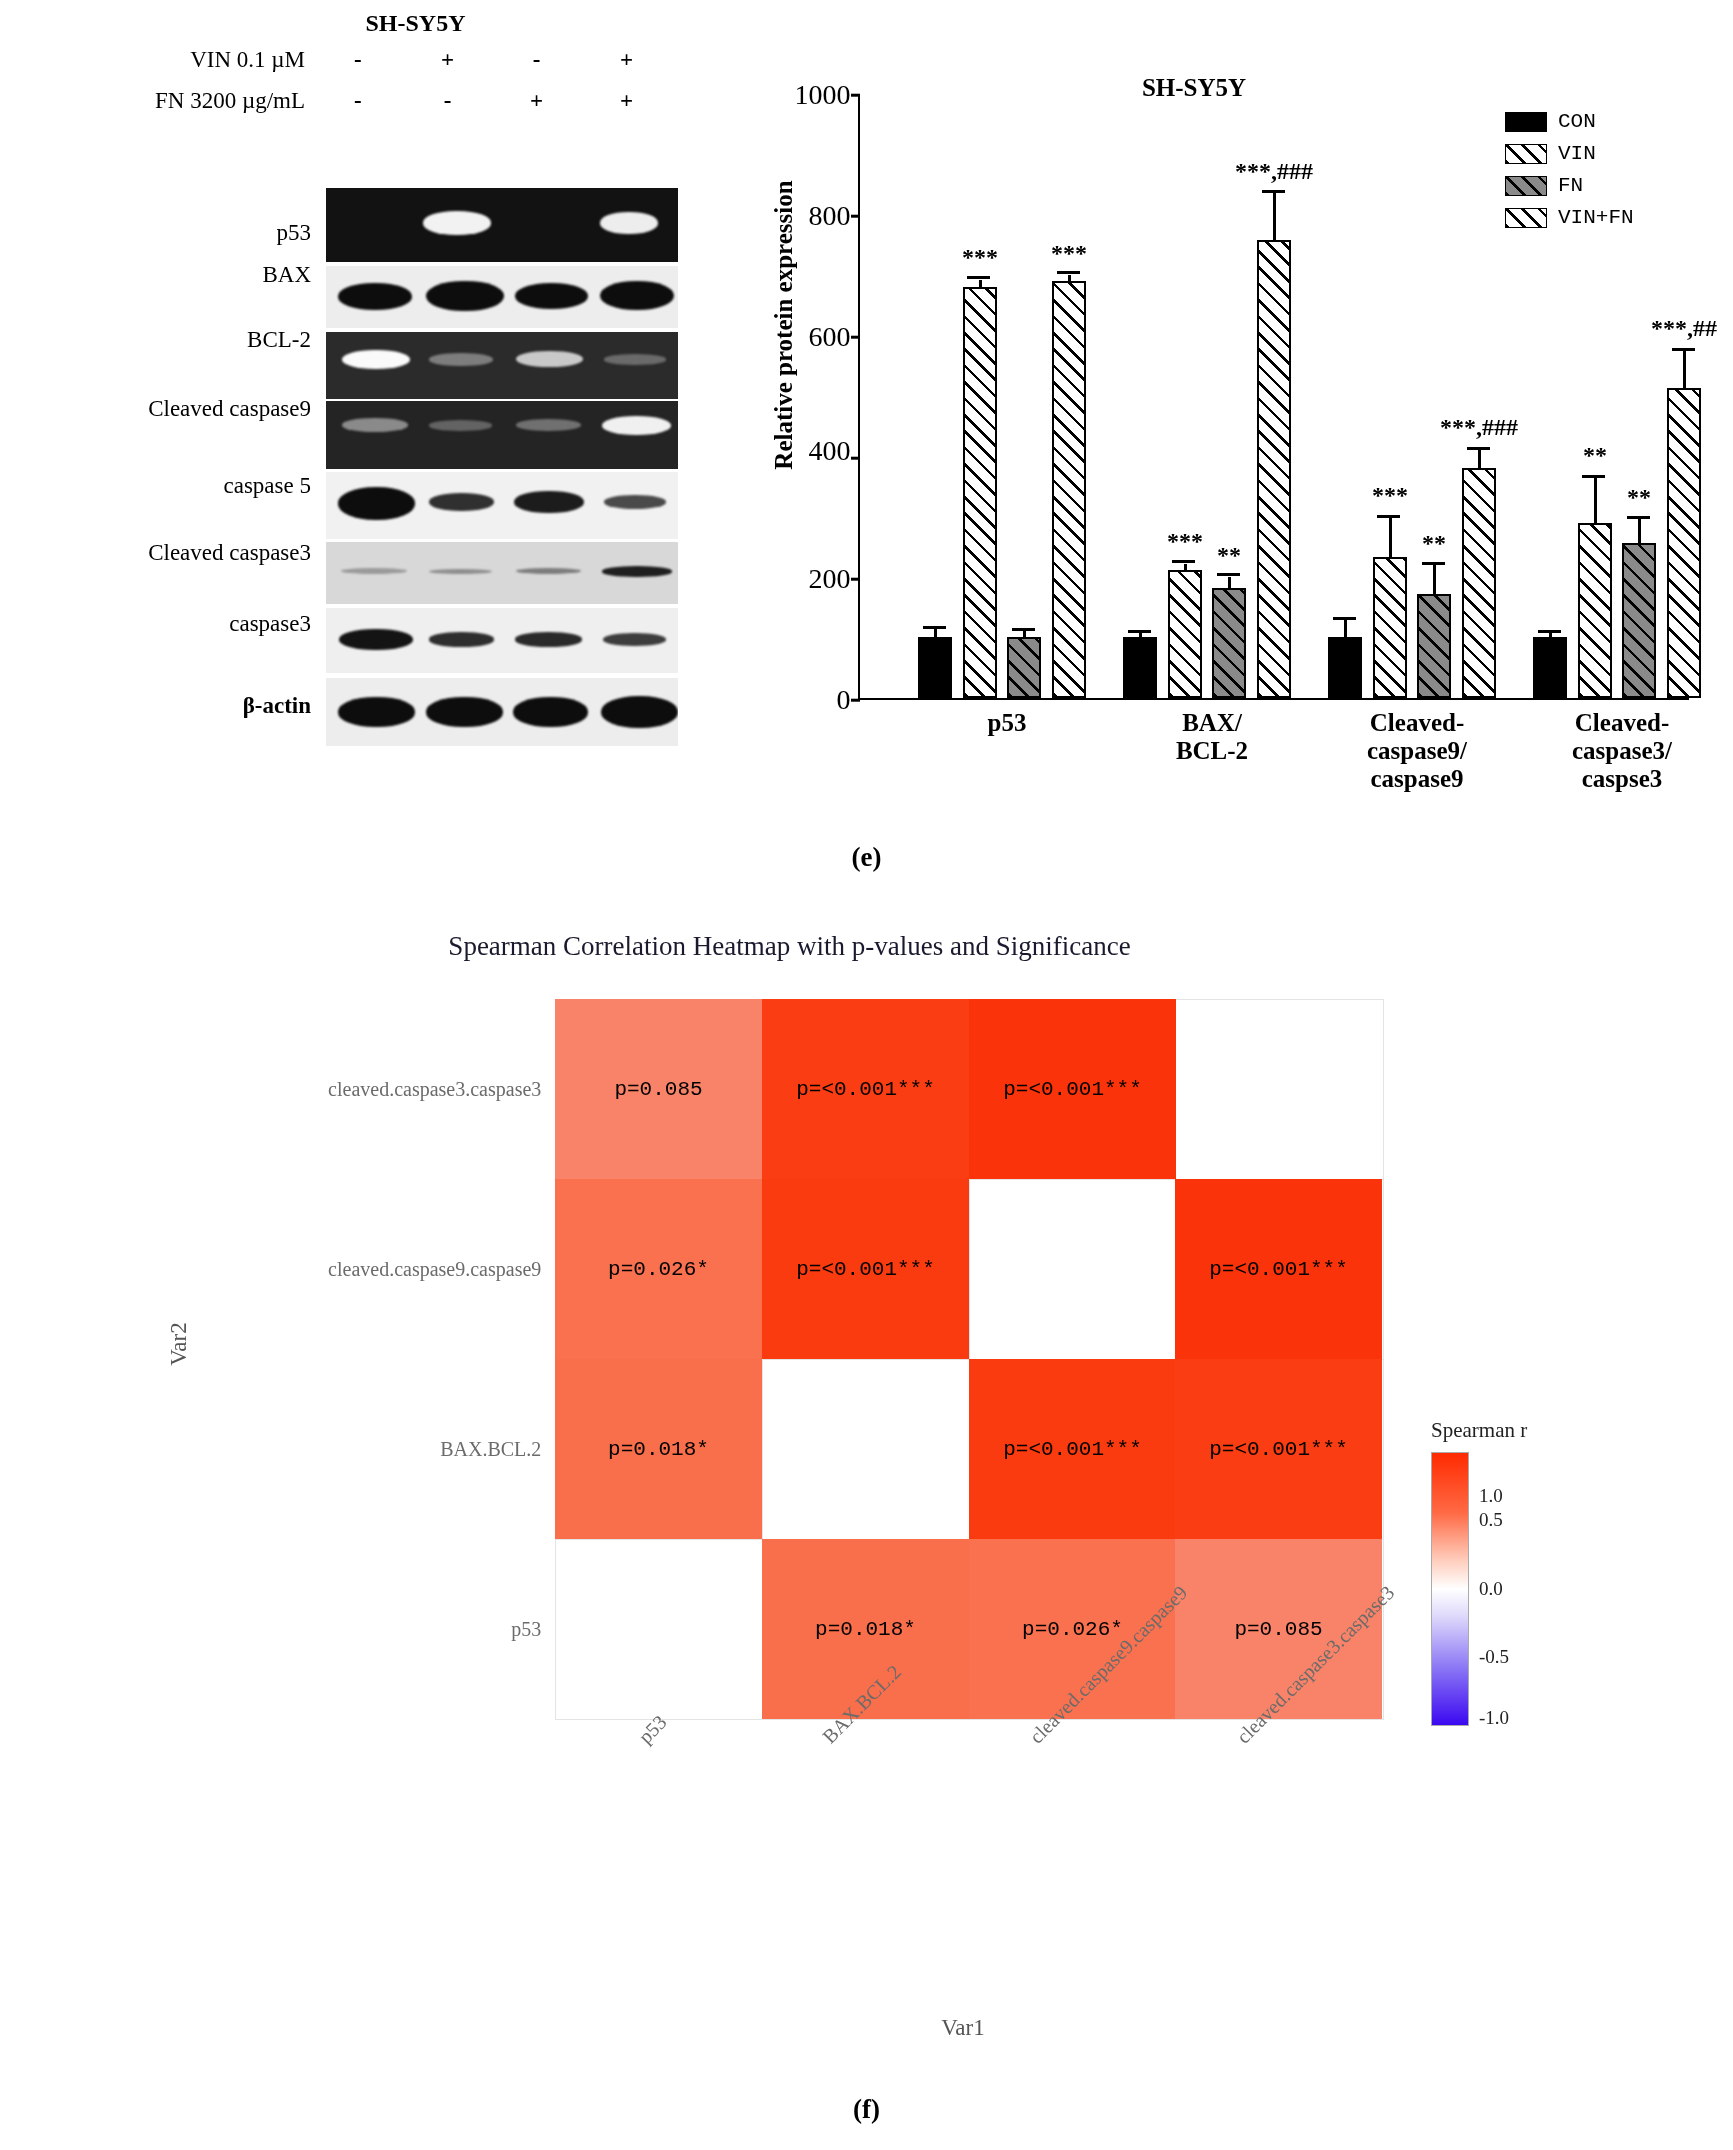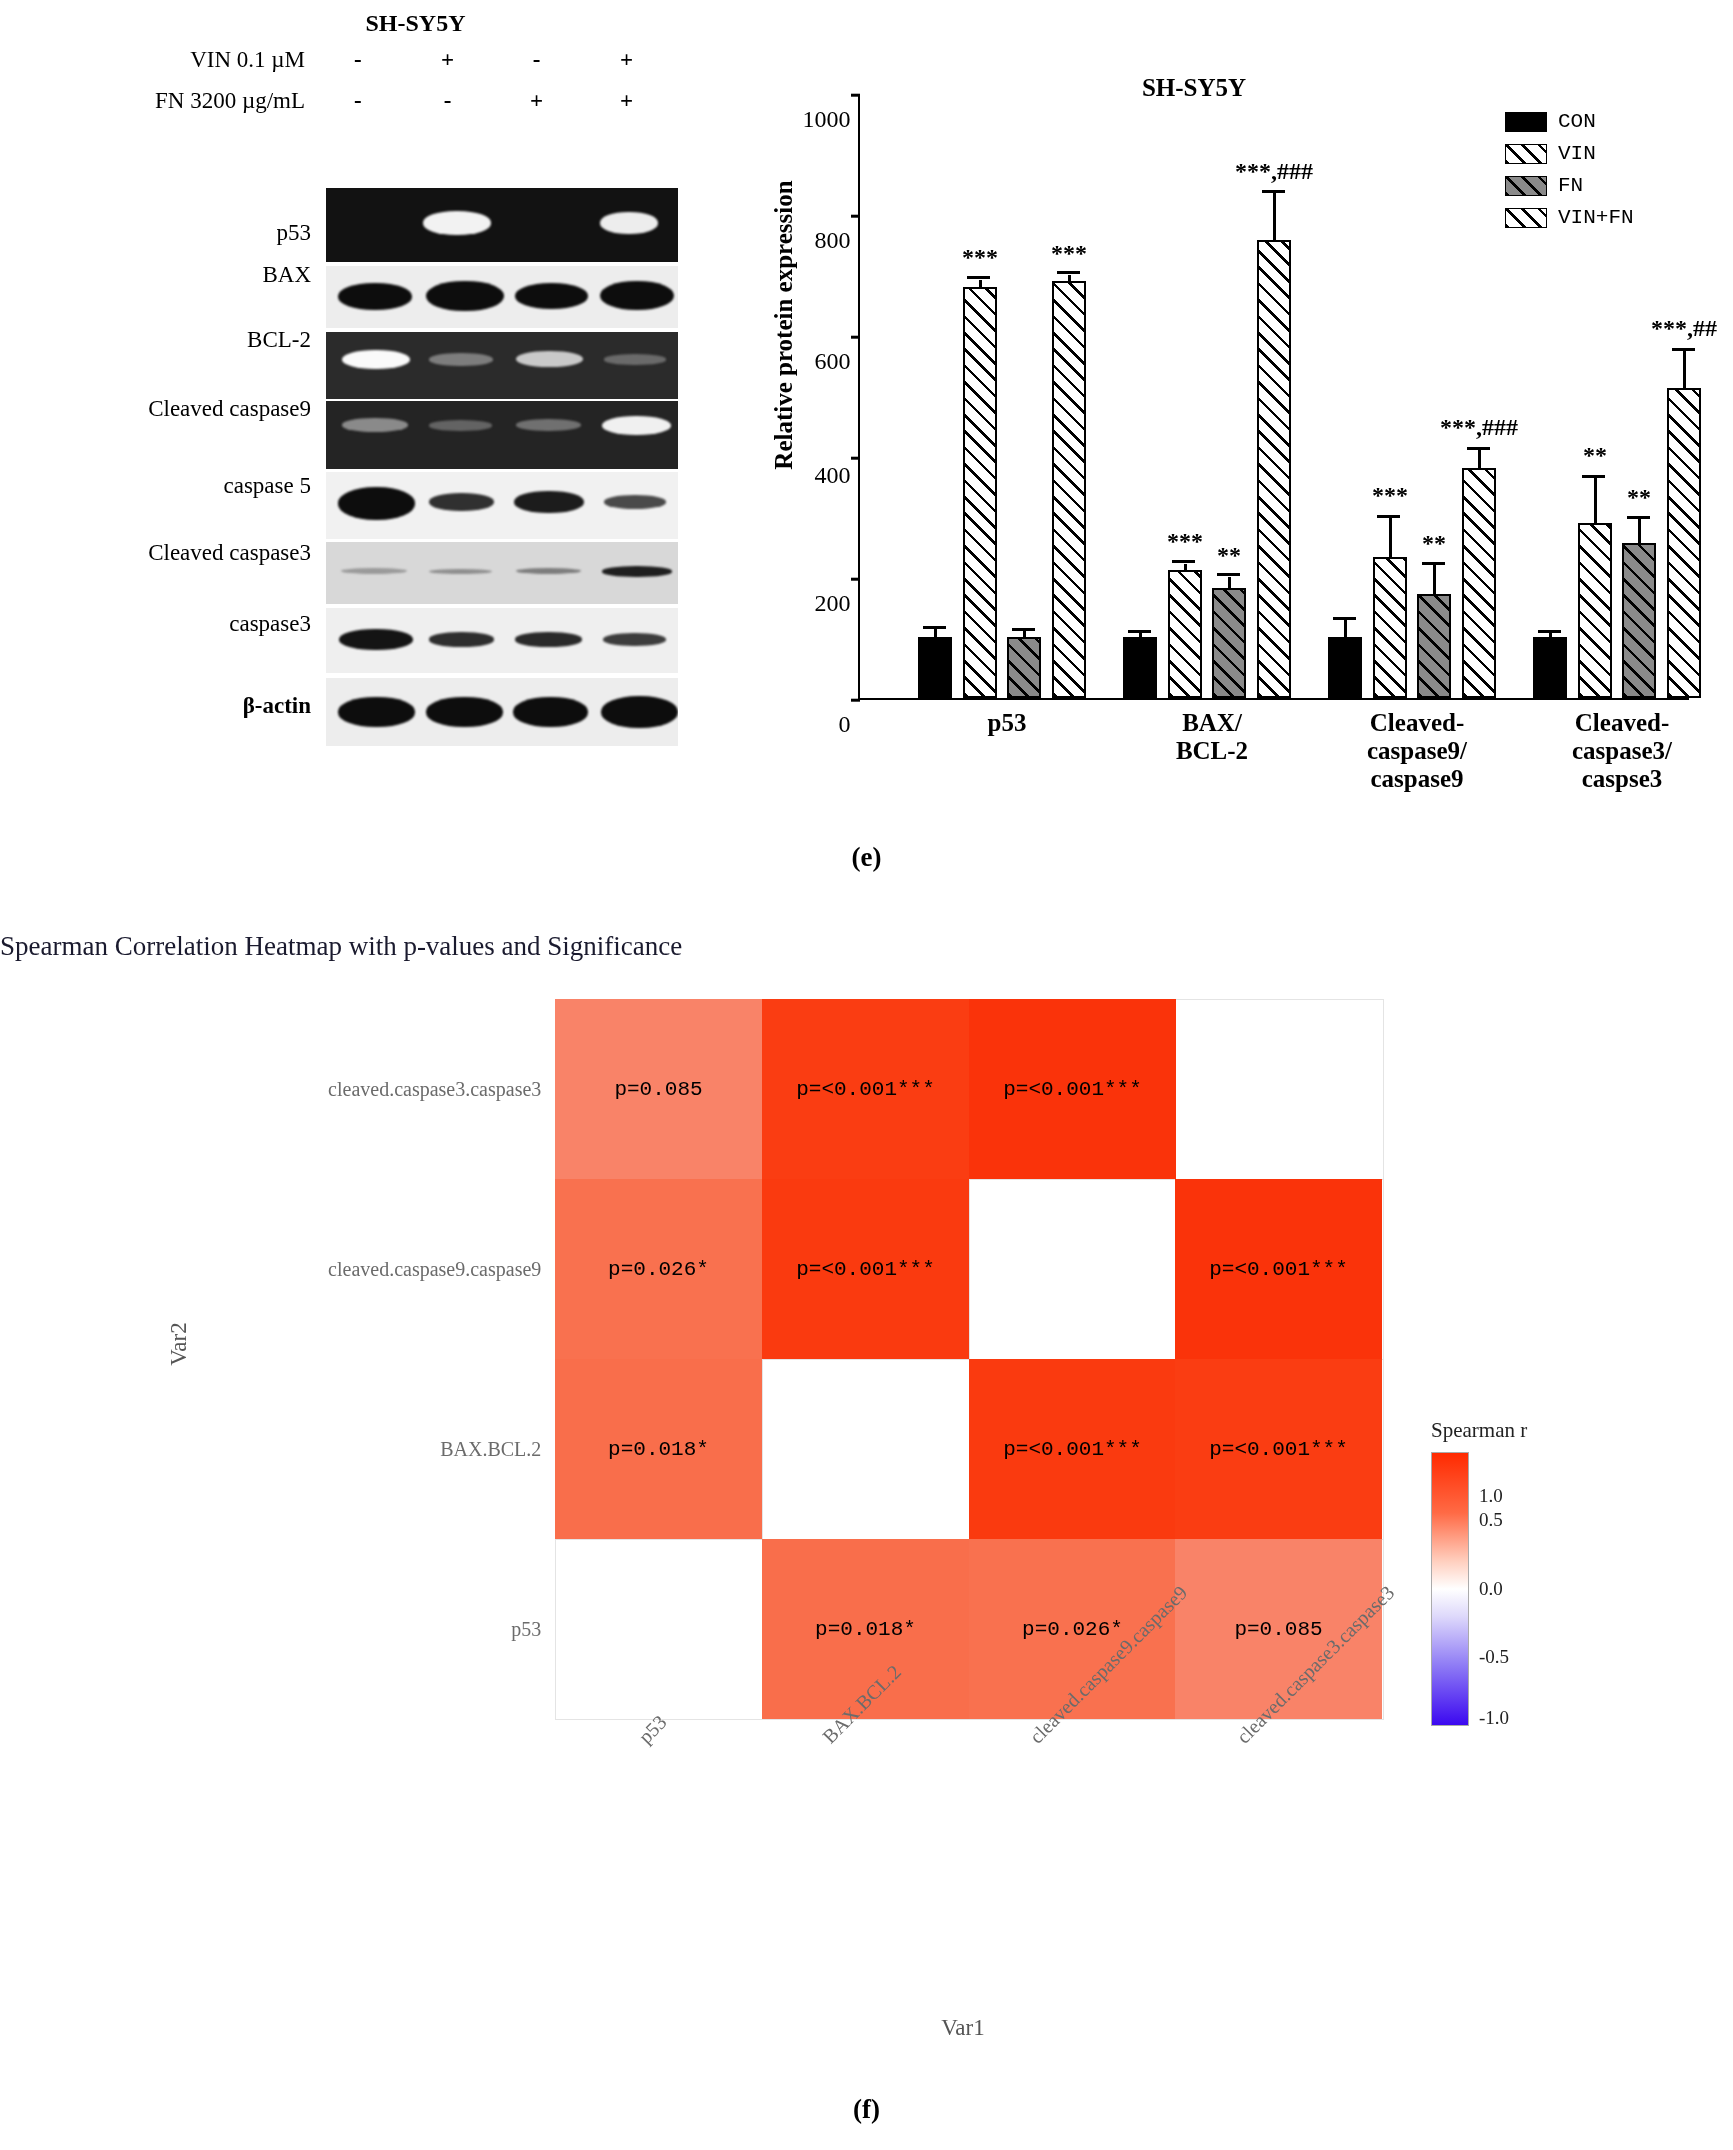--- a/index.html
+++ b/index.html
@@ -56,21 +56,21 @@
     position: absolute; left: -100px; top: 253px; width: 400px;
     transform: rotate(-90deg);
     text-align: center; font-size: 25px; font-weight: bold;
   }
   #plot {
     position: absolute; left: 174px; top: 37px; width: 831px; height: 605px;
     border-left: 2.6px solid #000; border-bottom: 2.6px solid #000;
   }
   .ytick {
     position: absolute; right: 100%; transform: translateY(-50%);
-    padding-right: 9.5px; font-size: 24px; white-space: nowrap; margin-top: 24px;
+    padding-right: 9.5px; font-size: 28px; white-space: nowrap;
   }
   .ytickmark {
     position: absolute; right: 100%; width: 9.5px; height: 2.6px; background: #000;
     transform: translateY(-50%);
   }
   .group { position: absolute; bottom: 0; height: 100%; }
   .bar { position: absolute; bottom: 0; width: 34px; border: 2.1px solid #000; }
   .bar.con { background: #000000; }
   .bar.hatch {
     background-color: #ffffff;
@@ -100,21 +100,21 @@
 
   #panel-e-label {
     position: absolute; left: 0; top: 842px; width: 1733px;
     text-align: center; font-size: 27px; font-weight: bold;
   }
 
   
   #panel-f { position: absolute; left: 0; top: 910px; width: 1733px; height: 1241px; }
   #heat-title {
     position: absolute; left: 0; top: 21px; width: 1579px;
-    font-size: 27px; color: #1a1a2e;
+    text-align: center; font-size: 27px; color: #1a1a2e;
   }
   #heat-area { position: absolute; left: 555px; top: 89px; width: 829px; height: 721px; }
   .cell {
     position: absolute; display: flex; align-items: center; justify-content: center;
     font-size: 21px; color: #000; font-family: Liberation Mono, monospace;
   }
   .gridline { position: absolute; background: #e4e4e4; }
   .rowlab {
     position: absolute; right: 100%; padding-right: 13.7px; transform: translateY(-50%);
     font-size: 20px; color: #6b6b6b; white-space: nowrap; text-align: right;

